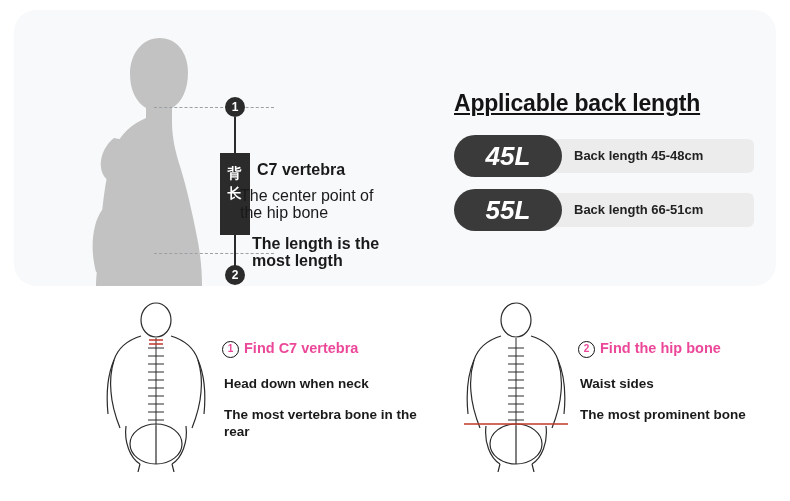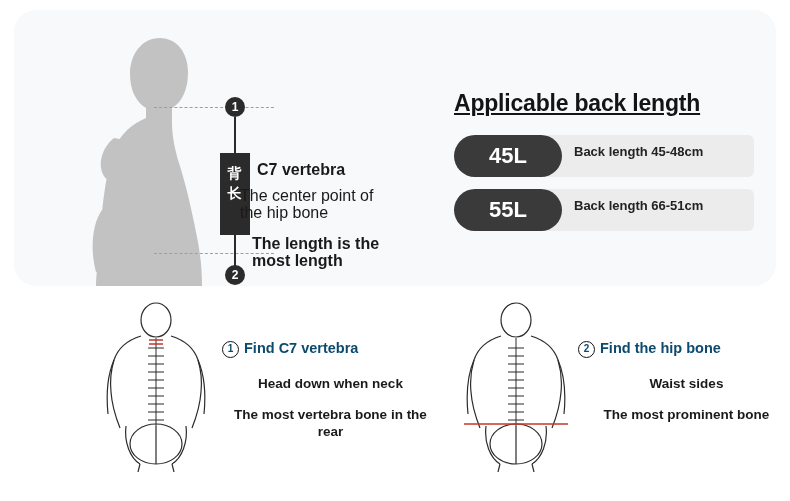--- a/index.html
+++ b/index.html
@@ -129,32 +129,33 @@
     margin-bottom: 12px;
   }
   .size-pill {
     position: relative;
     z-index: 2;
     width: 108px;
     height: 42px;
     border-radius: 21px;
     background: #3a3a3a;
     color: #ffffff;
-    font-size: 22px;
+    font-size: 26px;
     font-weight: bold;
     display: flex;
     align-items: center;
     justify-content: center;
     flex: 0 0 auto;
+    font-style: italic;
   }
   .size-desc {
     margin-left: -16px;
     padding-left: 28px;
     padding-right: 24px;
-    height: 42px;
+    height: 34px;
     line-height: 34px;
     background: #ececec;
     border-radius: 0 6px 6px 0;
     font-size: 13px;
     font-weight: bold;
     color: #222;
     flex: 1 1 auto;
   }
 
   
@@ -178,21 +179,21 @@
     position: absolute;
     top: 44px;
     width: 215px;
   }
   .bt-left { left: 222px; }
   .bt-right { left: 578px; }
 
   .bt-head {
     font-size: 14.5px;
     font-weight: bold;
-    color: #0c4a6e;
+    color: #ec4899;
     margin-bottom: 17px;
     white-space: nowrap;
   }
   .bt-head .num {
     display: inline-block;
     width: 15px;
     height: 15px;
     border: 1.3px solid #141414;
     border-radius: 50%;
     text-align: center;
@@ -201,21 +202,20 @@
     margin-right: 5px;
     vertical-align: 1px;
   }
   .bt-line {
     font-size: 13.5px;
     line-height: 17px;
     font-weight: bold;
     color: #1a1a1a;
     margin-bottom: 14px;
     padding-left: 2px;
-    text-align: center;
   }
   .bt-line.normal { font-weight: 600; }
 </style>
 </head>
 <body>
 
 <div class="page">
 
   <div class="top-panel">
 

